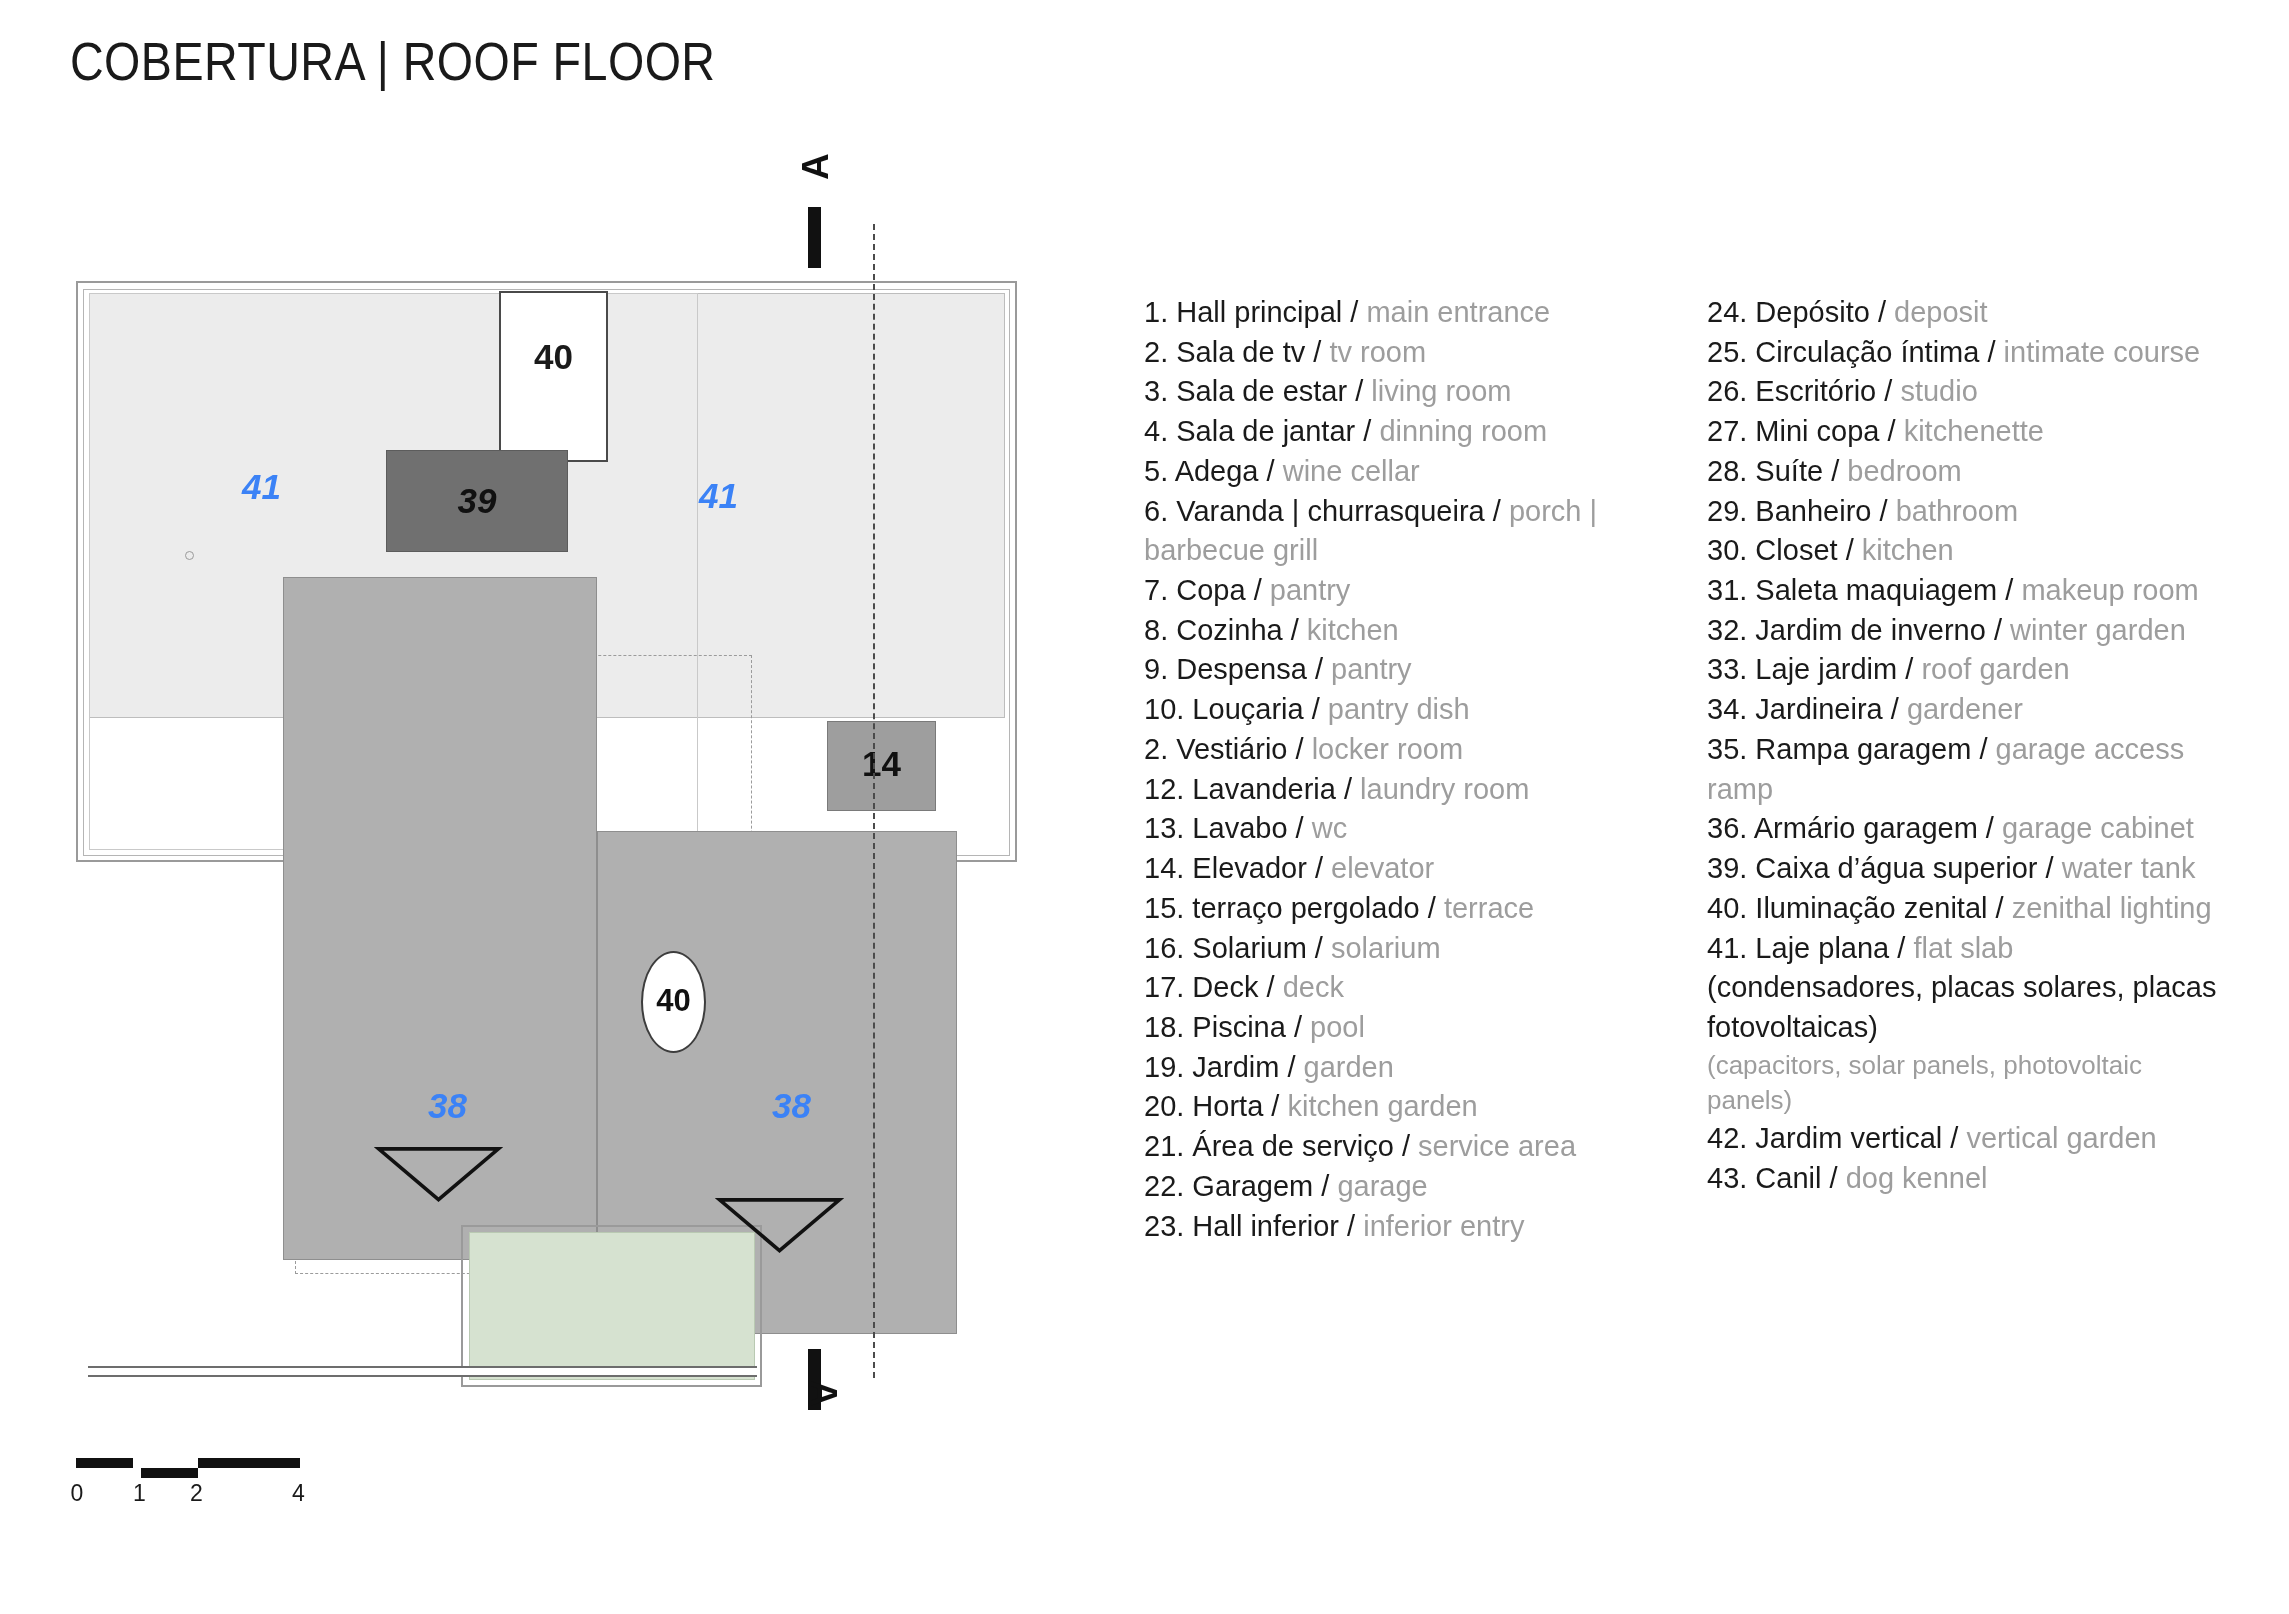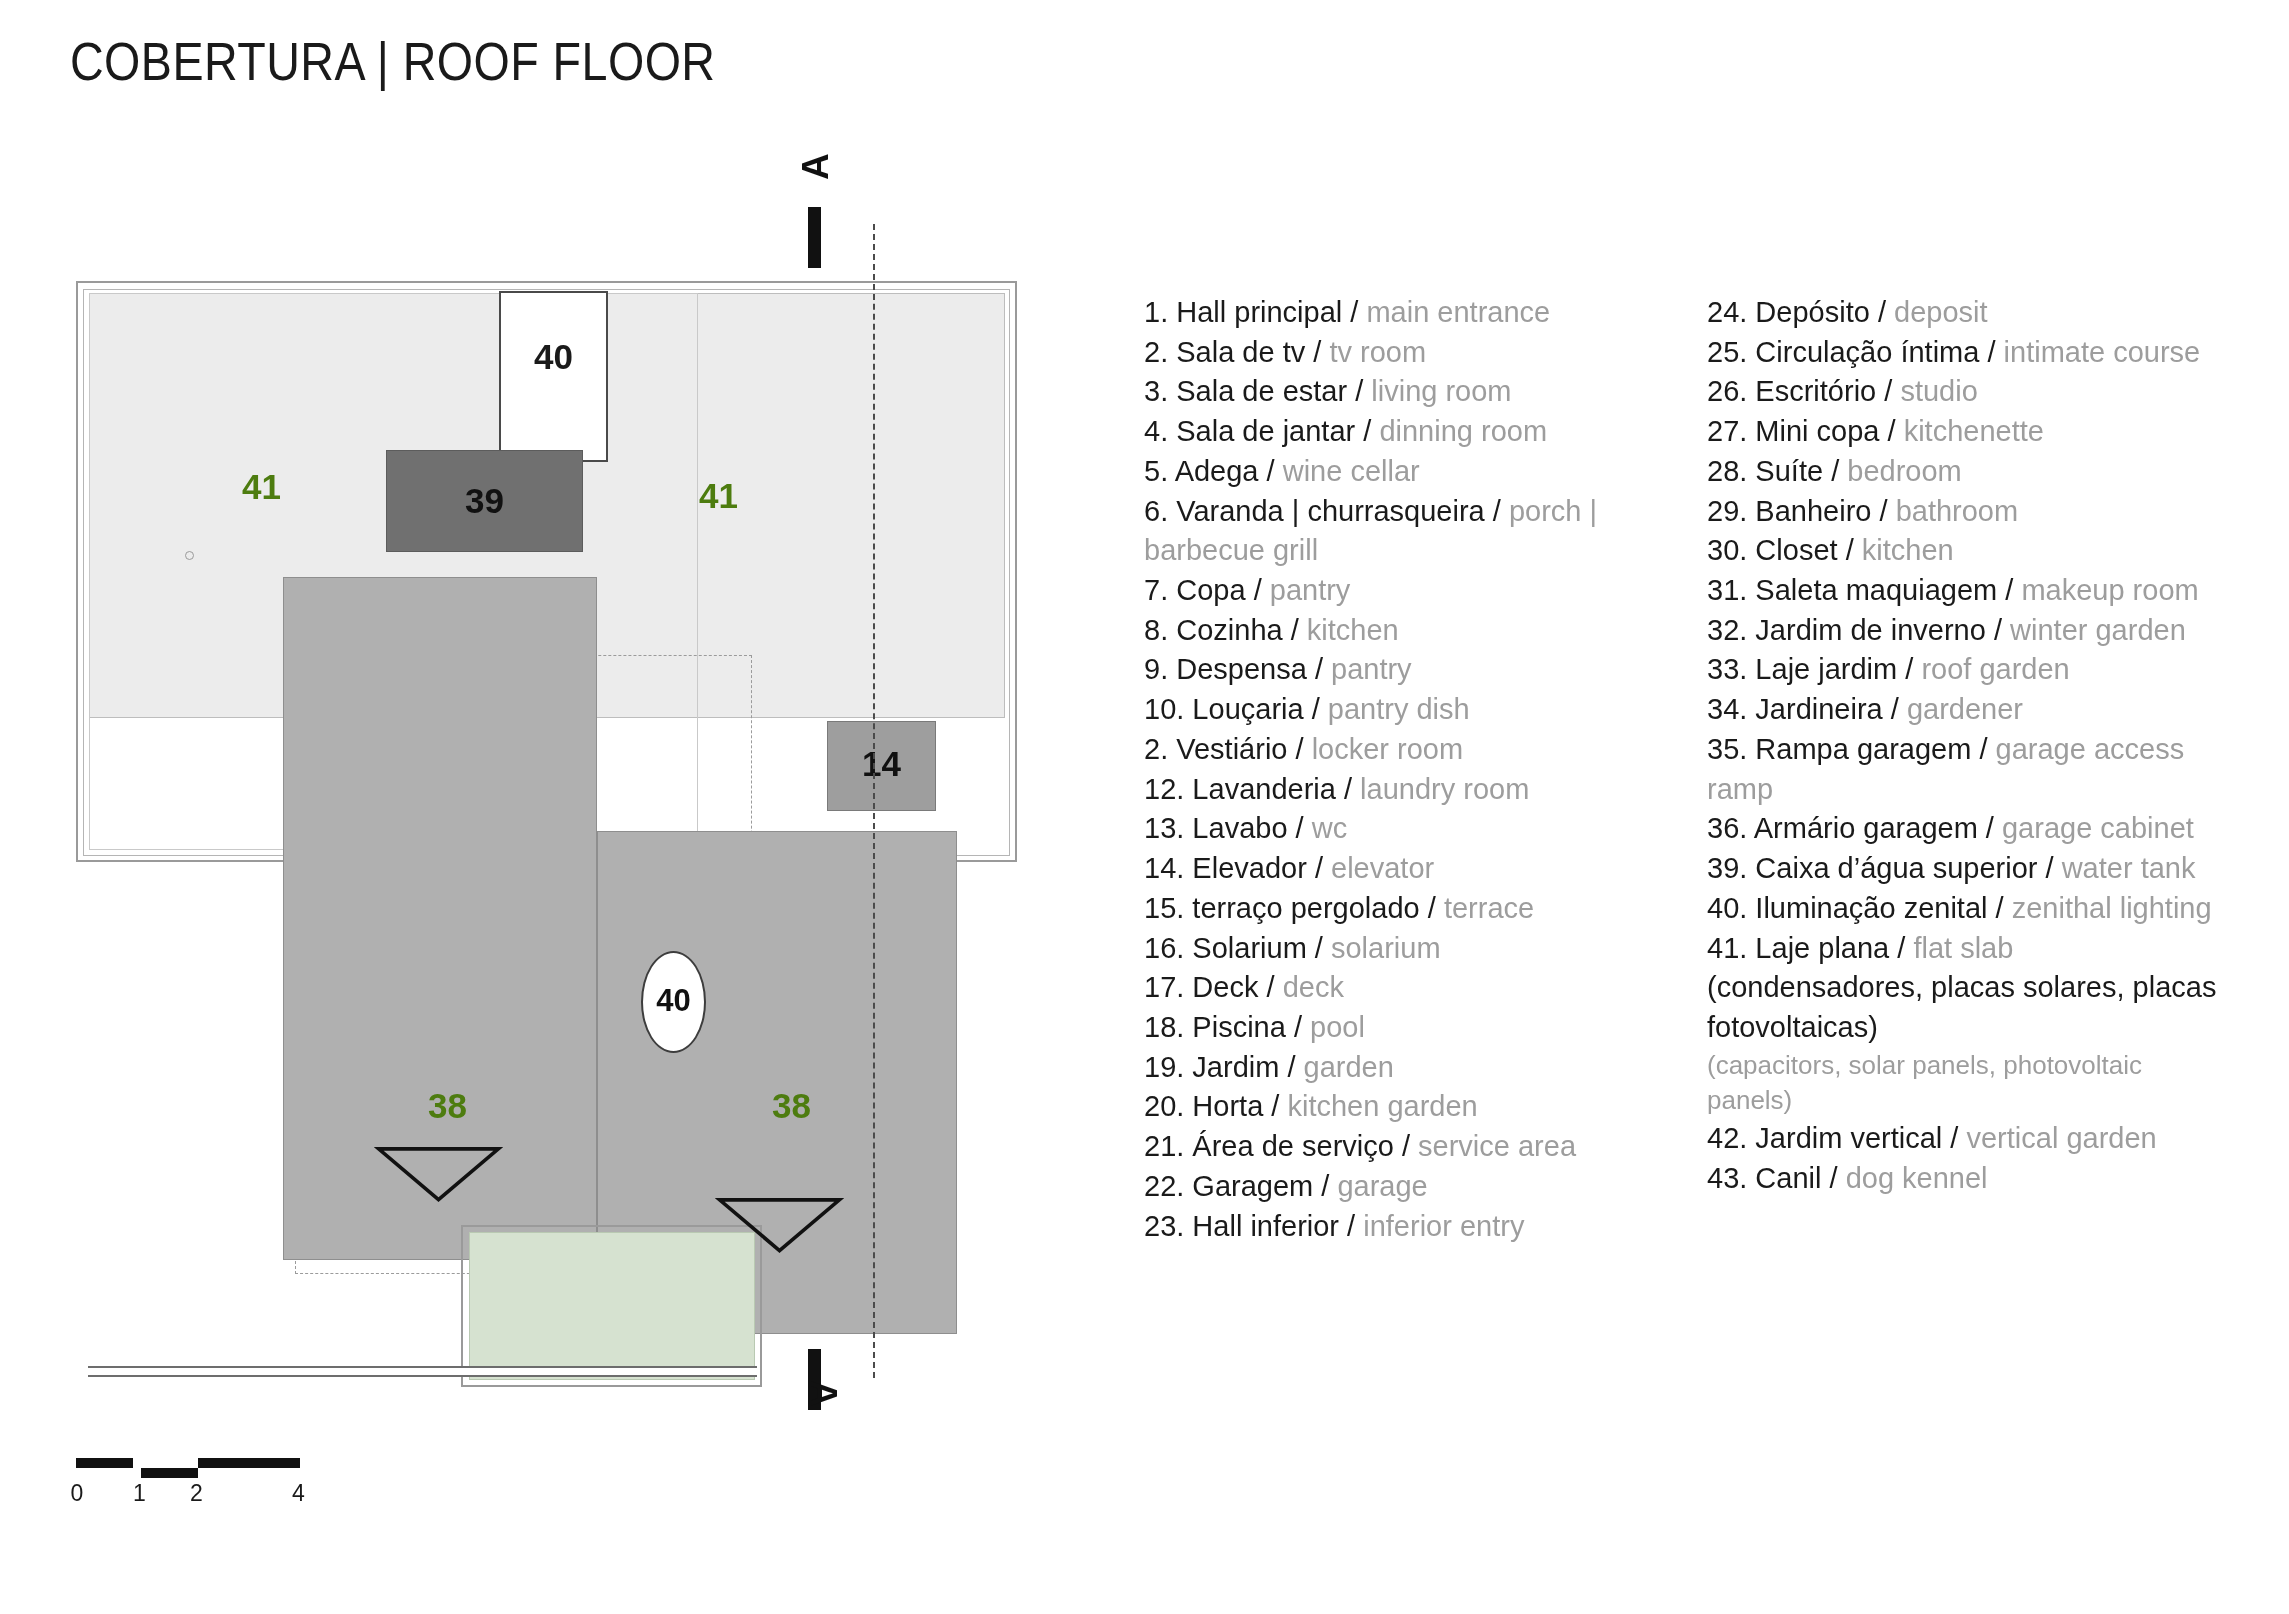--- a/index.html
+++ b/index.html
@@ -71,23 +71,24 @@
     background: #ffffff;
     border: 2.8px solid #4a4a4a;
   }
   .zenithal-box .num {
     position: absolute; left: 0; right: 0; top: 44px;
     text-align: center; font-size: 35px; font-weight: 700; color: #1a1a1a;
   }
 
   
   .water-tank {
-    left: 386px; top: 450px; width: 197px; height: 102px;
+    left: 386px; top: 450px; width: 182px; height: 102px;
     background: #707070;
     border: 1.8px solid #5c5c5c;
+    font-style: italic;
   }
   .water-tank .num {
     position: absolute; left: 0; right: 0; top: 29.5px;
     text-align: center; font-size: 35px; font-weight: 700; color: #111111;
   }
 
   
   .elevator {
     left: 827px; top: 713px; width: 109px; height: 90px;
     background: #9e9e9e;
@@ -150,21 +151,22 @@
   .ellipse-40 .num {
     position: absolute; left: 0; right: 0; top: 29.5px;
     text-align: center; font-size: 31px; font-weight: 700; color: #111111;
   }
 
   
   .plan-label {
     position: absolute;
     font-size: 35px;
     font-weight: 700;
-    color: #4d7c0f;
+    color: #3b82f6;
+    font-style: italic;
   }
   .label-41a { left: 242px; top: 467px; }
   .label-41b { left: 699px; top: 476px; }
   .label-38a { left: 428px; top: 1086px; }
   .label-38b { left: 772px; top: 1086px; }
 
   
   .small-circle {
     left: 185px; top: 551px; width: 9.2px; height: 9.2px;
     border: 1.8px solid #9a9a9a; border-radius: 50%;

